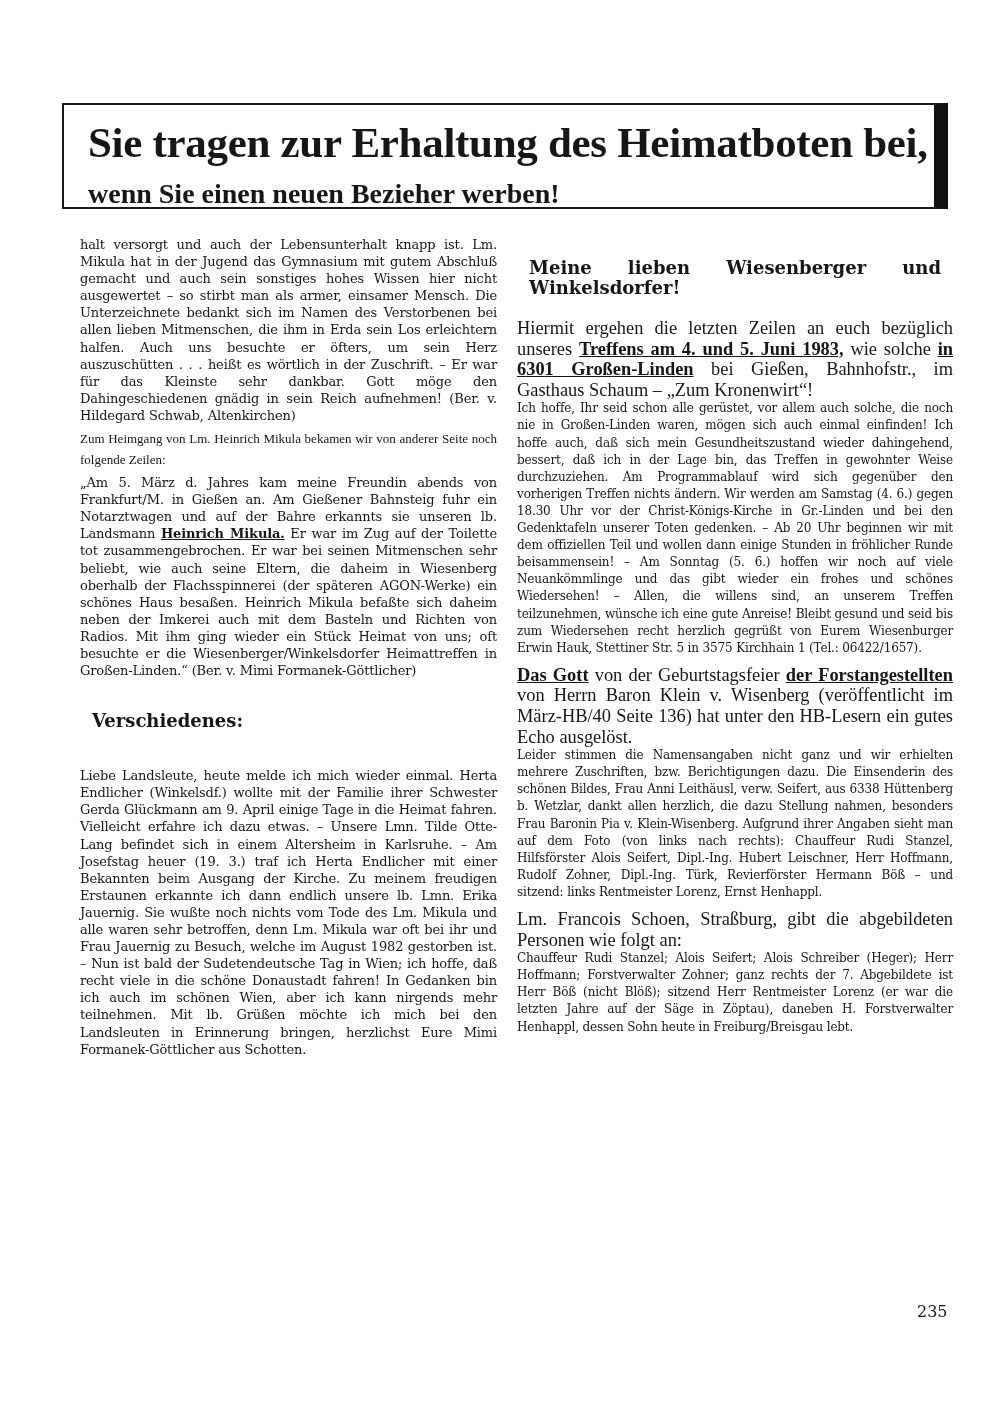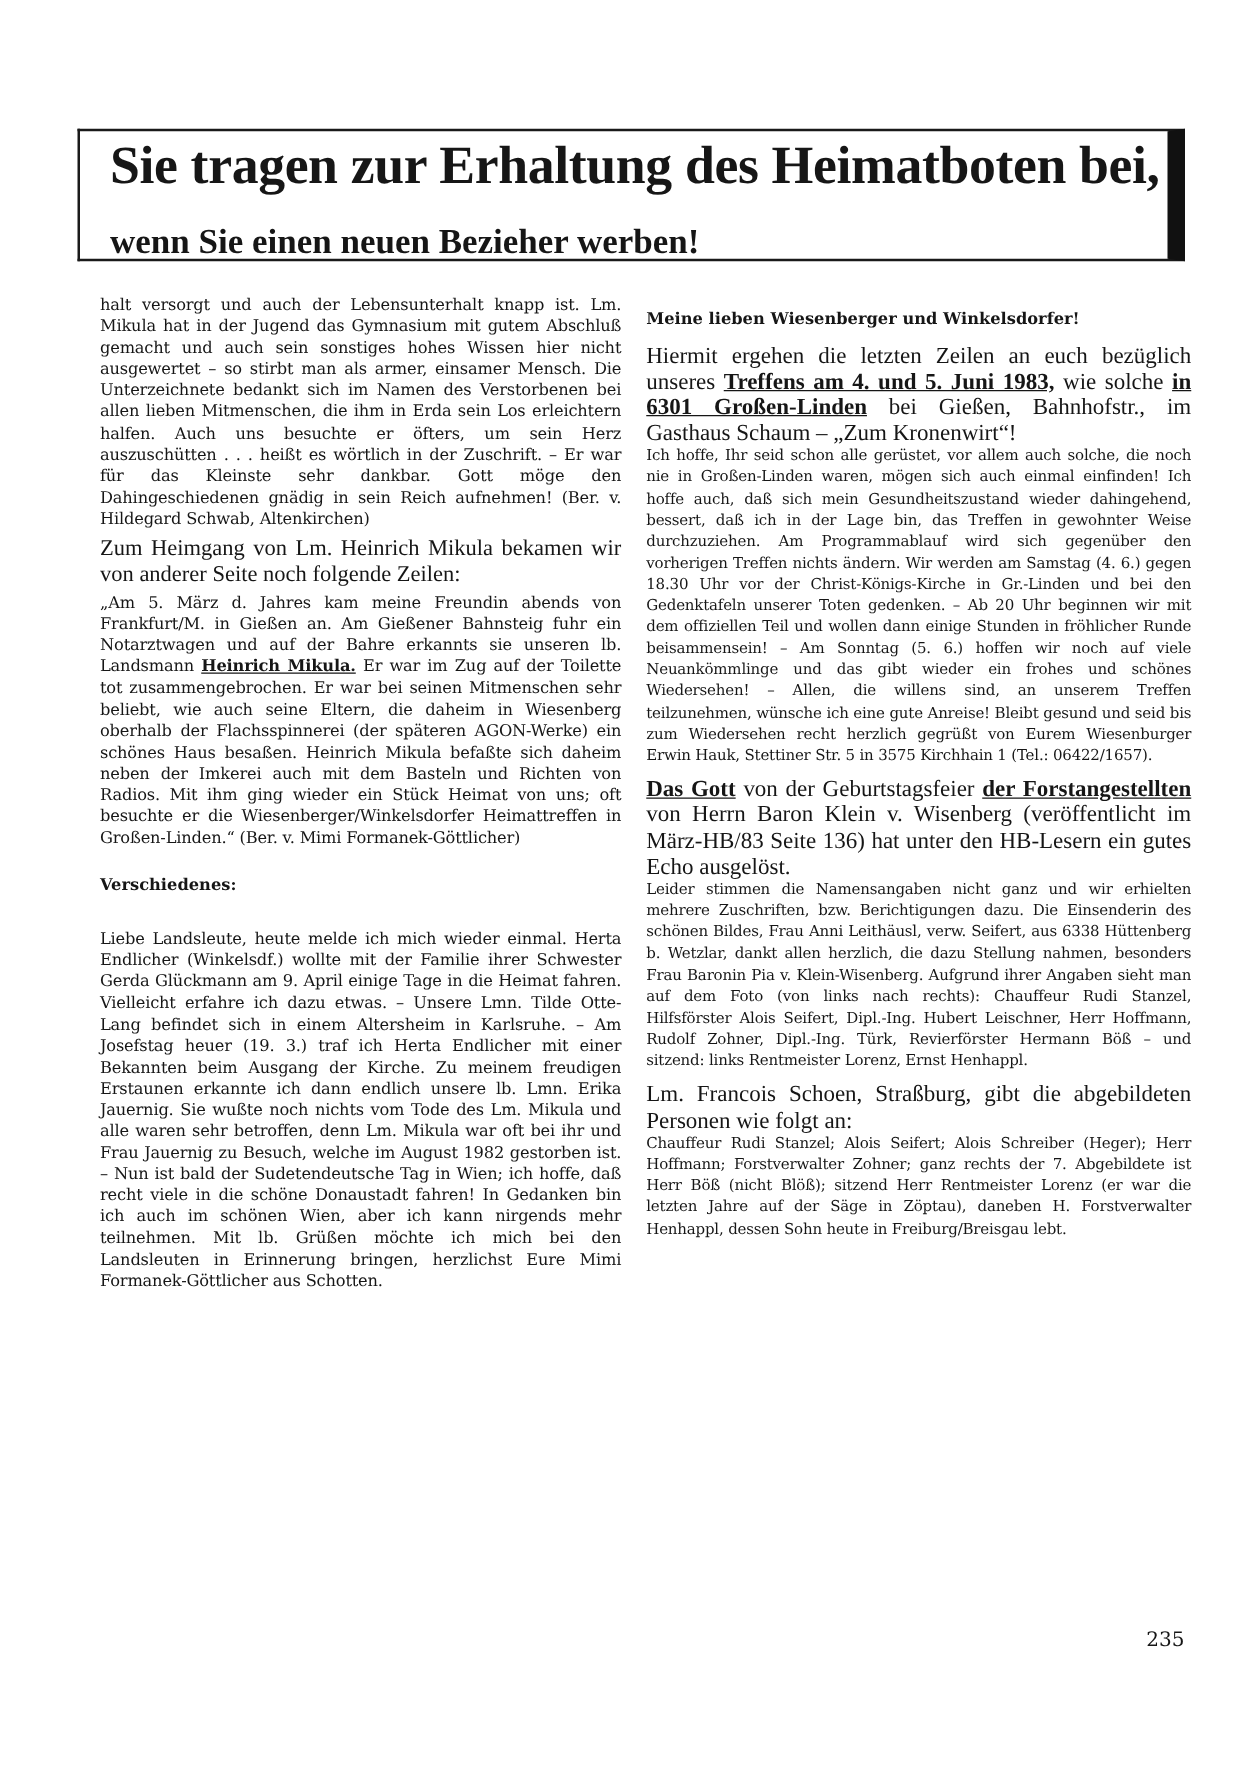--- a/index.html
+++ b/index.html
@@ -18,21 +18,21 @@
       top: 103px;
       width: 870px;
       height: 102px;
       border: 2px solid #1a1a1a;
       border-right: 14px solid #111;
       background: #fff;
     }
     .banner-title {
       position: absolute;
       left: 24px;
-      top: 2px;
+      top: 12px;
       font-family: "Liberation Serif", "DejaVu Serif", serif;
       font-weight: bold;
       font-size: 43px;
       letter-spacing: -0.3px;
       white-space: nowrap;
       line-height: 52px;
     }
     .banner-sub {
       position: absolute;
       left: 24px;
@@ -53,32 +53,32 @@
     }
     .col-left { left: 80px; }
     .col-right { left: 517px; width: 436px; top: 246px; }
     .p {
       font-size: 13px;
       line-height: 17.1px;
       margin: 0;
       letter-spacing: -0.15px;
     }
     .p.large {
-      font-size: 18px;
+      font-size: 13px;
       line-height: 21px;
       letter-spacing: 0px;
       font-family: "Liberation Serif", "DejaVu Serif", serif;
     }
     .col-right .p { font-size: 12px; line-height: 17.1px; }
     .col-right .p.large { font-size: 18.4px; line-height: 20.6px; }
     .h-bold {
       font-weight: bold;
-      font-size: 13px;
+      font-size: 18px;
       line-height: 20px;
-      margin: 0;
+      margin: 12px;
     }
     b { font-weight: bold; text-decoration: underline; }
     .gap-s { height: 4px; }
     .gap-m { height: 8px; }
     .gap-l { height: 20px; }
     .page-number {
       position: absolute;
       left: 917px;
       top: 1302px;
       font-size: 16px;
@@ -105,20 +105,20 @@
   <div class="gap-l"></div>
   <p class="p">Liebe Landsleute, heute melde ich mich wieder einmal. Herta Endlicher (Winkelsdf.) wollte mit der Familie ihrer Schwester Gerda Glückmann am 9. April einige Tage in die Heimat fahren. Vielleicht erfahre ich dazu etwas. – Unsere Lmn. Tilde Otte-Lang befindet sich in einem Altersheim in Karlsruhe. – Am Josefstag heuer (19. 3.) traf ich Herta Endlicher mit einer Bekannten beim Ausgang der Kirche. Zu meinem freudigen Erstaunen erkannte ich dann endlich unsere lb. Lmn. Erika Jauernig. Sie wußte noch nichts vom Tode des Lm. Mikula und alle waren sehr betroffen, denn Lm. Mikula war oft bei ihr und Frau Jauernig zu Besuch, welche im August 1982 gestorben ist. – Nun ist bald der Sudetendeutsche Tag in Wien; ich hoffe, daß recht viele in die schöne Donaustadt fahren! In Gedanken bin ich auch im schönen Wien, aber ich kann nirgends mehr teilnehmen. Mit lb. Grüßen möchte ich mich bei den Landsleuten in Erinnerung bringen, herzlichst Eure Mimi Formanek-Göttlicher aus Schotten.</p>
 </div>
 
 <div class="col col-right">
   <p class="h-bold">Meine lieben Wiesenberger und Winkelsdorfer!</p>
   <div class="gap-m"></div>
   <p class="p large"><span>Hiermit ergehen die letzten Zeilen an euch bezüglich unseres </span><b>Treffens am 4. und 5. Juni 1983,</b><span> wie solche </span><b>in 6301 Großen-Linden</b><span> bei Gießen, Bahnhofstr., im Gasthaus Schaum – „Zum Kronenwirt“!</span></p>
   <p class="p">Ich hoffe, Ihr seid schon alle gerüstet, vor allem auch solche, die noch nie in Großen-Linden waren, mögen sich auch einmal einfinden! Ich hoffe auch, daß sich mein Gesundheitszustand wieder dahingehend, bessert, daß ich in der Lage bin, das Treffen in gewohnter Weise durchzuziehen. Am Programmablauf wird sich gegenüber den vorherigen Treffen nichts ändern. Wir werden am Samstag (4. 6.) gegen 18.30 Uhr vor der Christ-Königs-Kirche in Gr.-Linden und bei den Gedenktafeln unserer Toten gedenken. – Ab 20 Uhr beginnen wir mit dem offiziellen Teil und wollen dann einige Stunden in fröhlicher Runde beisammensein! – Am Sonntag (5. 6.) hoffen wir noch auf viele Neuankömmlinge und das gibt wieder ein frohes und schönes Wiedersehen! – Allen, die willens sind, an unserem Treffen teilzunehmen, wünsche ich eine gute Anreise! Bleibt gesund und seid bis zum Wiedersehen recht herzlich gegrüßt von Eurem Wiesenburger Erwin Hauk, Stettiner Str. 5 in 3575 Kirchhain 1 (Tel.: 06422/1657).</p>
   <div class="gap-m"></div>
-  <p class="p large"><b>Das Gott</b><span> von der Geburtstagsfeier </span><b>der Forstangestellten</b><span> von Herrn Baron Klein v. Wisenberg (veröffentlicht im März-HB/83 Seite 136) hat unter den HB-Lesern ein gutes Echo ausgelöst.</span></p>
+  <p class="p large"><b>Das Gott</b><span> von der Geburtstagsfeier </span><b>der Forstangestellten</b><span> von Herrn Baron Klein v. Wisenberg (veröffentlicht im März-HB/40 Seite 136) hat unter den HB-Lesern ein gutes Echo ausgelöst.</span></p>
   <p class="p">Leider stimmen die Namensangaben nicht ganz und wir erhielten mehrere Zuschriften, bzw. Berichtigungen dazu. Die Einsenderin des schönen Bildes, Frau Anni Leithäusl, verw. Seifert, aus 6338 Hüttenberg b. Wetzlar, dankt allen herzlich, die dazu Stellung nahmen, besonders Frau Baronin Pia v. Klein-Wisenberg. Aufgrund ihrer Angaben sieht man auf dem Foto (von links nach rechts): Chauffeur Rudi Stanzel, Hilfsförster Alois Seifert, Dipl.-Ing. Hubert Leischner, Herr Hoffmann, Rudolf Zohner, Dipl.-Ing. Türk, Revierförster Hermann Böß – und sitzend: links Rentmeister Lorenz, Ernst Henhappl.</p>
   <div class="gap-m"></div>
   <p class="p large">Lm. Francois Schoen, Straßburg, gibt die abgebildeten Personen wie folgt an:</p>
   <p class="p">Chauffeur Rudi Stanzel; Alois Seifert; Alois Schreiber (Heger); Herr Hoffmann; Forstverwalter Zohner; ganz rechts der 7. Abgebildete ist Herr Böß (nicht Blöß); sitzend Herr Rentmeister Lorenz (er war die letzten Jahre auf der Säge in Zöptau), daneben H. Forstverwalter Henhappl, dessen Sohn heute in Freiburg/Breisgau lebt.</p>
 </div>
 
 <div class="page-number">235</div>
 
 </body></html>

